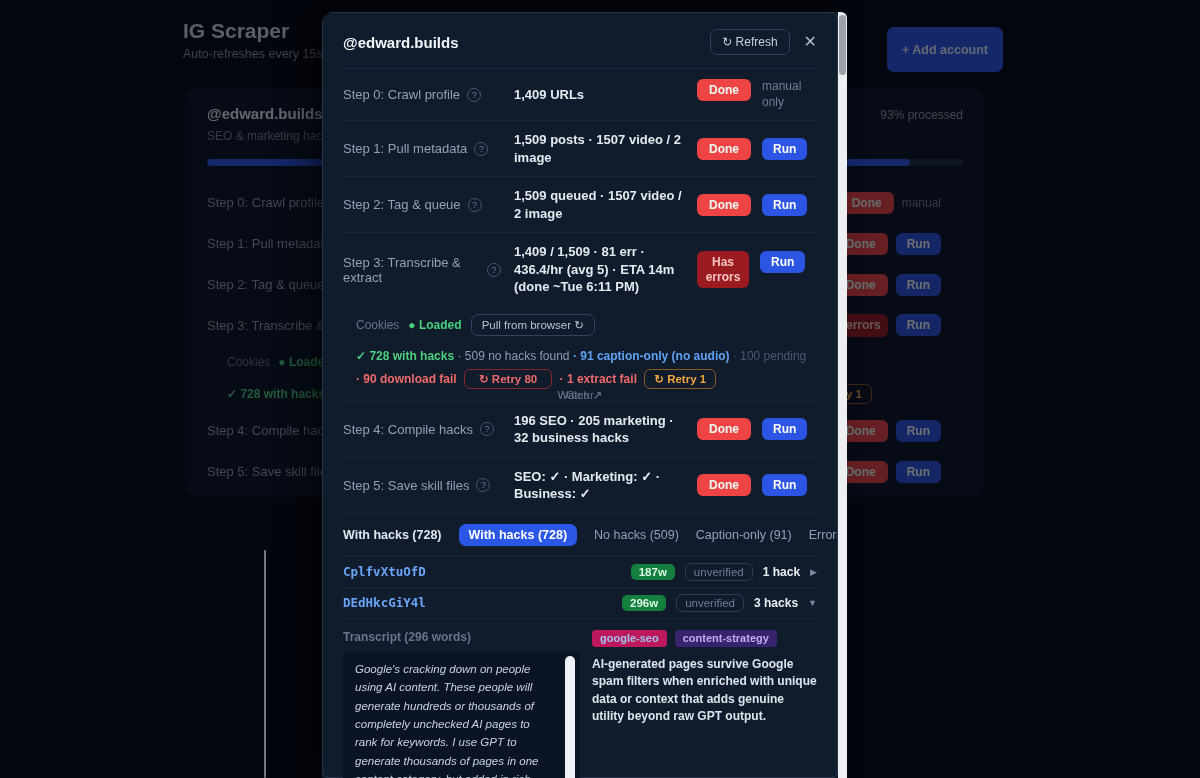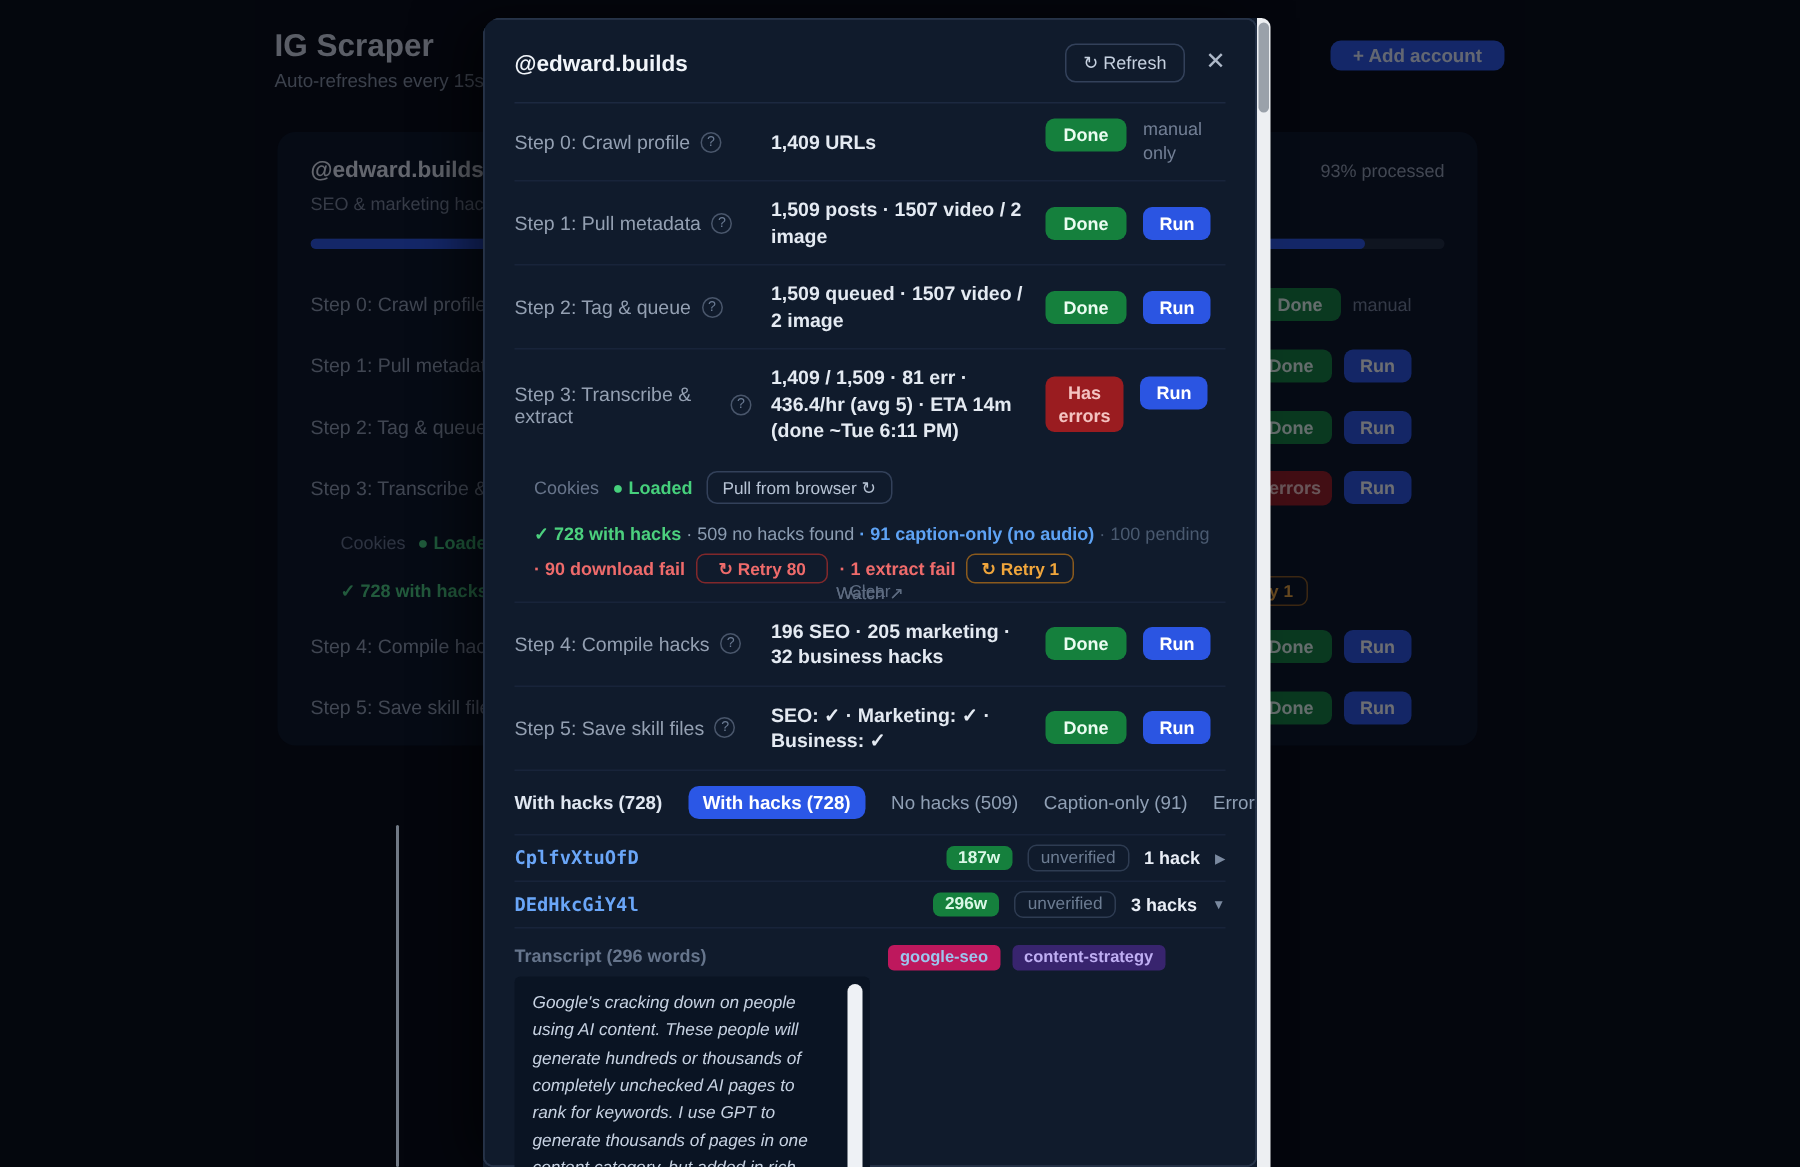--- a/index.html
+++ b/index.html
@@ -4,21 +4,21 @@
 <style>
   * { margin:0; padding:0; box-sizing:border-box; }
   html,body { width:1200px; height:778px; overflow:hidden; background:#05080f;
               font-family:"Liberation Sans", sans-serif; }
   .stage { position:relative; width:1200px; height:778px; }
 
   
   .bg-app { position:absolute; inset:0; }
   .app-title { position:absolute; left:183px; top:19px; font-size:21px; font-weight:700; color:#d4dae4; }
   .app-subtitle { position:absolute; left:183px; top:47px; font-size:12.5px; color:#8b95a5; }
-  .add-account-btn { position:absolute; left:887px; top:27px; height:20px; padding:0 15px;
+  .add-account-btn { position:absolute; left:887px; top:27px; height:45px; padding:0 15px;
       background:#2b57e6; color:#e8efff; font-size:12.5px; font-weight:600; border:none;
       border-radius:7px; display:flex; align-items:center; }
 
   .account-card { position:absolute; left:185px; top:88px; width:800px; height:409px;
       background:#0b1322; border-radius:12px; padding:17px 22px; overflow:hidden; }
   .card-head { display:flex; align-items:baseline; }
   .card-name { font-size:15px; font-weight:700; color:#e8edf5; }
   .card-name-suffix { font-size:12.5px; color:#7d899b; margin-left:10px; }
   .card-processed { margin-left:auto; font-size:12px; color:#97a2b3; }
   .card-subtitle { margin-top:7px; font-size:12px; color:#7c8798; }
@@ -31,21 +31,21 @@
   .bg-value { position:absolute; right:95px; white-space:nowrap; font-size:13px; font-weight:600; color:#dfe5ee; }
   .bg-badges { position:absolute; right:22px; display:flex; gap:8px; align-items:center; }
   .bg-note { font-size:12px; color:#77markdown; color:#77839a; }
   .bg-frag { display:flex; gap:8px; align-items:center; width:132px; overflow:hidden; white-space:nowrap; margin-left:20px; }
   .bg-retry1 { position:absolute; right:87px; }
 
   .qmark { display:inline-block; width:14px; height:14px; border:1px solid #49566b; color:#6a7a92;
       border-radius:50%; font-size:9.5px; line-height:12.5px; text-align:center; margin-left:7px; flex:none; }
 
   
-  .badge-done { background:#15803d; color:#eafcf1; font-size:12px; font-weight:600;
+  .badge-done { background:#ef4444; color:#eafcf1; font-size:12px; font-weight:600;
       padding:4px 12px; border-radius:6px; white-space:nowrap; }
   .badge-run { background:#2b55e2; color:#ffffff; font-size:12px; font-weight:600;
       padding:4px 11px; border-radius:6px; border:none; white-space:nowrap; }
   .badge-errors { background:#9a1c20; color:#f4c3c1; font-size:12px; font-weight:600;
       padding:4px 7px; border-radius:6px; width:52px; text-align:center; line-height:1.2; }
   .badge-errors.oneline { width:auto; white-space:nowrap; }
 
   
   .dim { position:absolute; inset:0; background:rgba(3,6,12,0.58); }
 
@@ -344,20 +344,21 @@
         <div class="transcript-box">
           <div class="transcript-text">Google's cracking down on people using AI content. These people will generate hundreds or thousands of completely unchecked AI pages to rank for keywords. I use GPT to generate thousands of pages in one content category, but added in rich data slash context to make it useful. That actually worked pretty well. Then I got greedy and pumped out another batch of GPT-only pages, no extra</div>
           <div class="transcript-scroll"></div>
         </div>
       </div>
       <div class="hack-panel">
         <div class="tag-row">
           <span class="tag tag-blue">google-seo</span>
           <span class="tag tag-purple">content-strategy</span>
         </div>
+        <div class="hack-summary">AI-generated pages survive Google spam filters when enriched with unique data or context that adds genuine utility beyond raw GPT output.</div>
 
       </div>
     </div>
   </div>
 
   <div class="detail-divider"></div>
 
   <div class="modal-scroll">
     <div class="modal-scroll-thumb"></div>
   </div>

